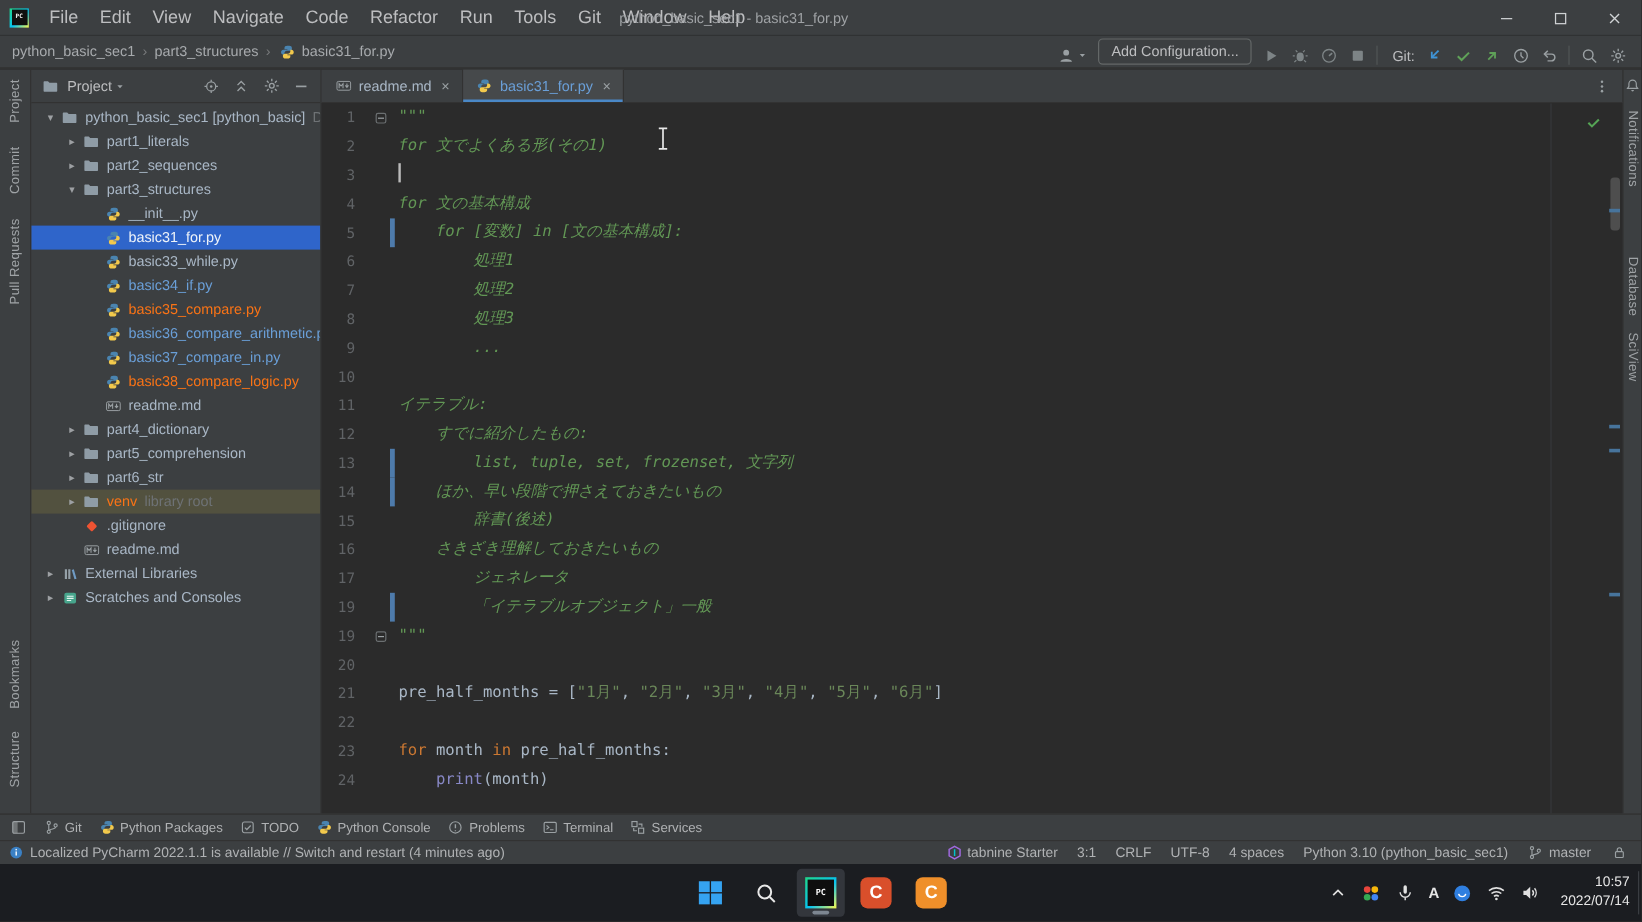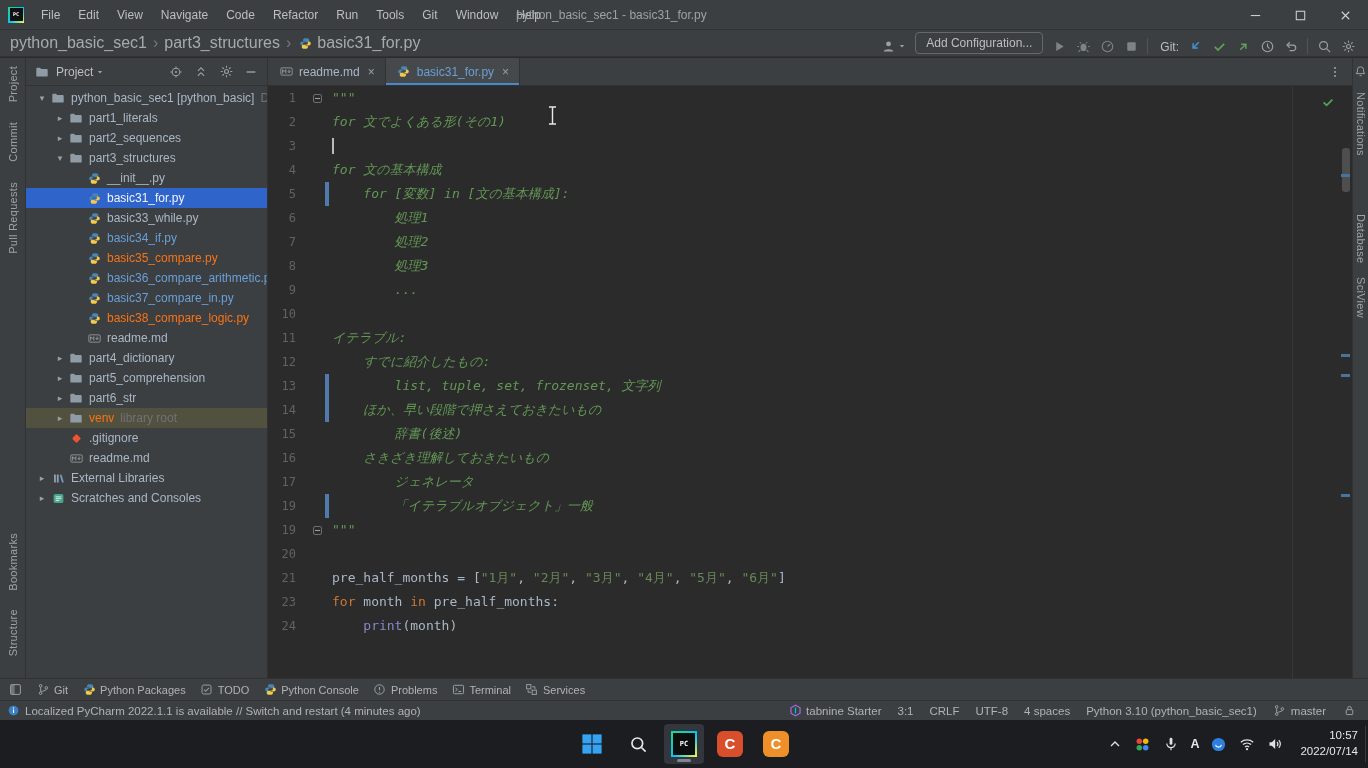--- a/index.html
+++ b/index.html
@@ -7,28 +7,28 @@
   body{font-family:"Liberation Sans",sans-serif;background:#2b2b2b;-webkit-font-smoothing:antialiased}
   #app{position:relative;width:1368px;height:768px;background:#2b2b2b;overflow:hidden}
   .ic{display:inline-flex;width:16px;height:16px;align-items:center;justify-content:center;flex:none}
   .ic svg{display:block}
 
   
   .titlebar{position:absolute;top:0;left:0;right:0;height:30px;background:#3c3f41;display:flex;align-items:center;padding-left:8px;border-bottom:1px solid #303233}
   .mini-logo{width:16px;height:16px;padding:1.5px;background:linear-gradient(135deg,#20d789,#07c3f2 55%,#fcf84a);margin-right:8px}
   .mini-logo div{width:100%;height:100%;background:#101010;color:#fff;font:700 5px/13px "DejaVu Sans Mono",monospace;text-align:center}
   .menu-bar{display:flex;height:30px}
-  .menu-item{padding:0 9px;font-size:12px;color:#bdbec0;line-height:30px;cursor:default}
+  .menu-item{padding:0 9px;font-size:15px;color:#bdbec0;line-height:30px;cursor:default}
   .window-title{position:absolute;left:516px;top:0;line-height:30px;font-size:12px;color:#9fa2a5;white-space:nowrap}
   .win-controls{position:absolute;right:0;top:0;height:30px;display:flex}
   .win-btn{width:45px;height:30px;display:flex;align-items:center;justify-content:center}
 
   
   .navbar{position:absolute;top:30px;left:0;right:0;height:27px;background:#3c3f41;display:flex;align-items:center;padding:0 10px;border-bottom:1px solid #323232}
-  .breadcrumb{display:flex;align-items:center;gap:3px;font-size:16px;color:#a7aaad;white-space:nowrap}
+  .breadcrumb{display:flex;align-items:center;gap:3px;font-size:12px;color:#a7aaad;white-space:nowrap}
   .crumb{display:inline-flex;align-items:center;gap:4px}
   .crumb-sep{color:#77797b;padding:0 3px}
   .nav-right{margin-left:auto;display:flex;align-items:flex-end;gap:8px;padding-right:2px}
   .person-chip{display:inline-flex;align-items:center;gap:1px}
   .add-config{border:1px solid #646868;border-radius:4px;background:transparent;color:#bdbec0;font-size:12px;padding:3px 10px;white-space:nowrap}
   .git-label{font-size:12px;color:#bdbec0;margin-left:4px}
   .vsep{width:1px;height:16px;background:#525556}
 
   
   .main{position:absolute;top:58px;left:0;right:0;height:620px;display:flex}
@@ -688,20 +688,26 @@
               <span class="code"></span>
             </div>
             <div class="line">
               <span class="gut">
                 <span class="num">21</span>
               </span>
               <span class="code"><span class="tok-plain">pre_half_months = [</span><span class="tok-str">"1月"</span><span class="tok-plain">, </span><span class="tok-str">"2月"</span><span class="tok-plain">, </span><span class="tok-str">"3月"</span><span class="tok-plain">, </span><span class="tok-str">"4月"</span><span class="tok-plain">, </span><span class="tok-str">"5月"</span><span class="tok-plain">, </span><span class="tok-str">"6月"</span><span class="tok-plain">]</span></span>
             </div>
             <div class="line">
               <span class="gut">
+                <span class="num">22</span>
+              </span>
+              <span class="code"></span>
+            </div>
+            <div class="line">
+              <span class="gut">
                 <span class="num">23</span>
               </span>
               <span class="code"><span class="tok-kw">for</span><span class="tok-plain"> month </span><span class="tok-kw">in</span><span class="tok-plain"> pre_half_months:</span></span>
             </div>
             <div class="line">
               <span class="gut">
                 <span class="num">24</span>
               </span>
               <span class="code"><span class="tok-plain">    </span><span class="tok-builtin">print</span><span class="tok-plain">(month)</span></span>
             </div>

